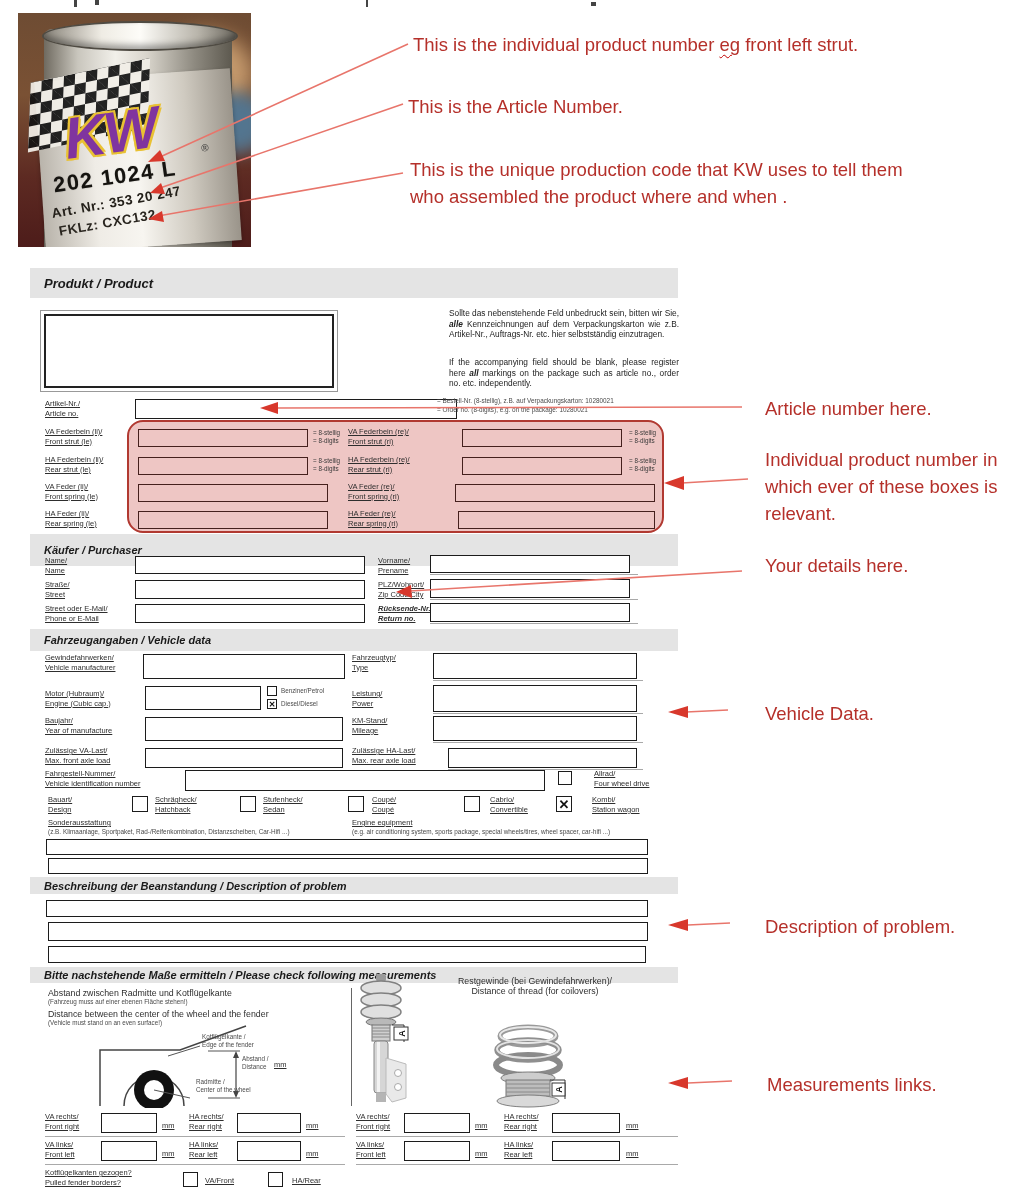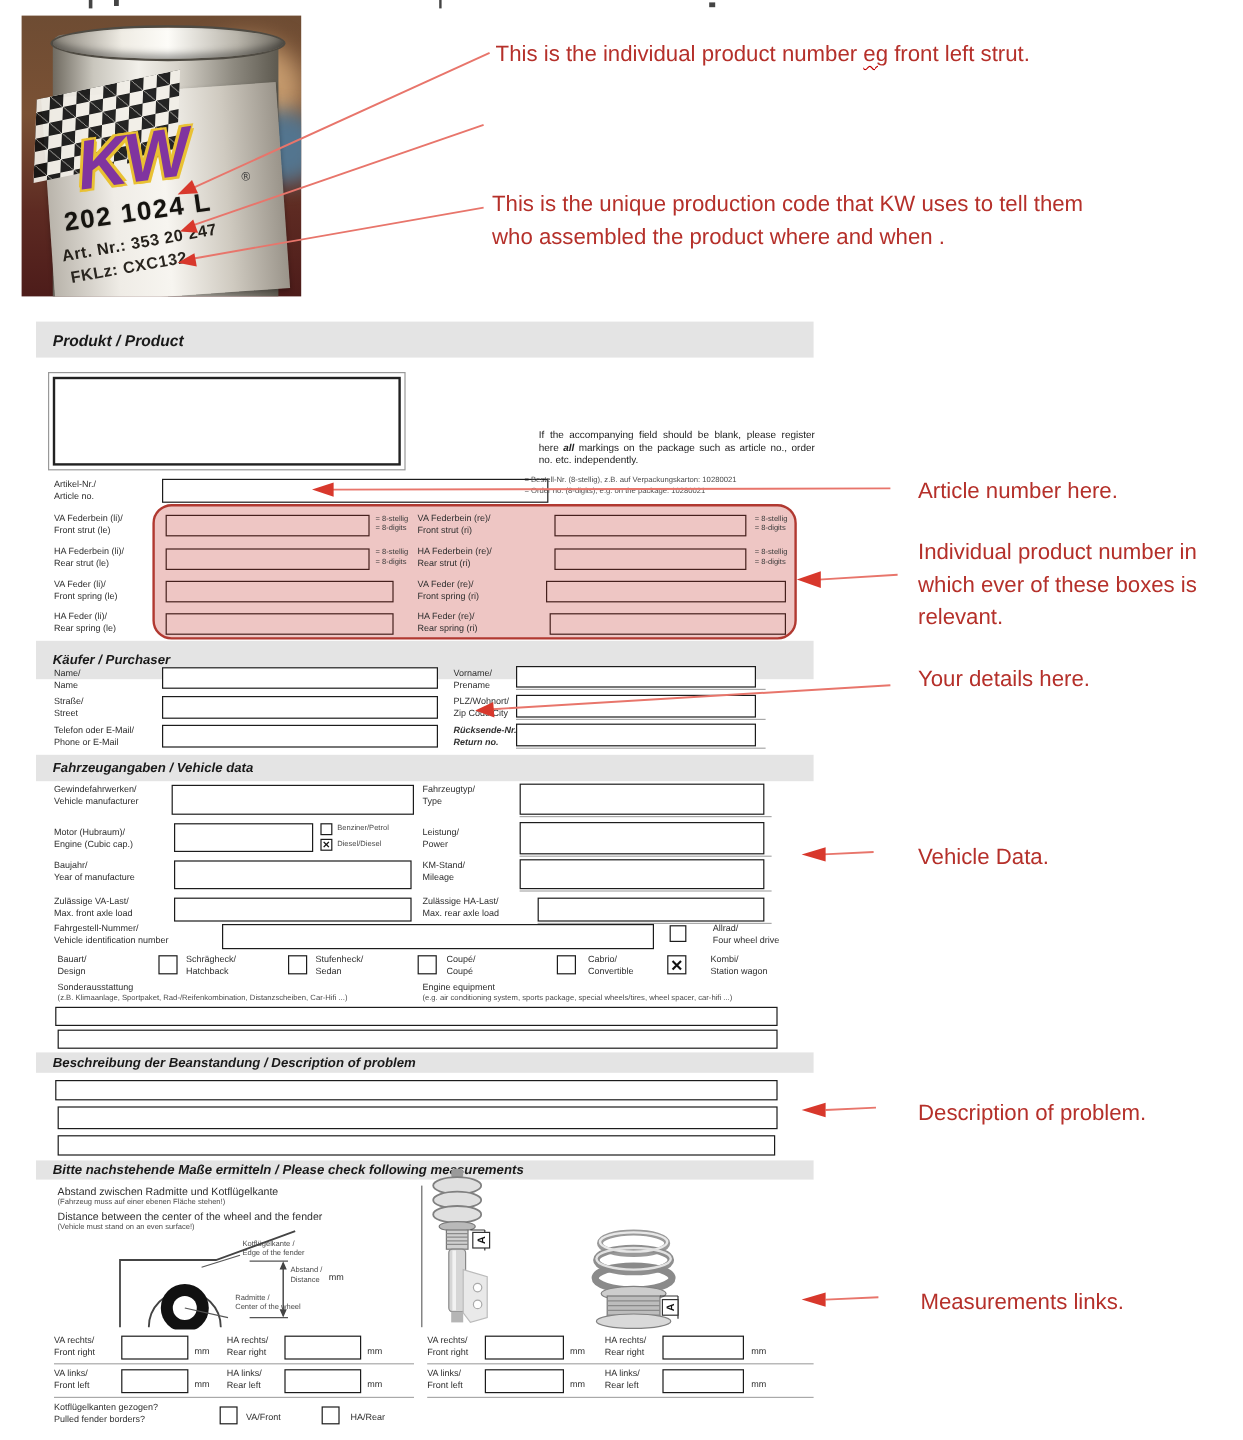--- a/index.html
+++ b/index.html
@@ -35,21 +35,21 @@
       text-shadow:2px 2px 0 #e9c133,-2px 2px 0 #e9c133,2px -2px 0 #e9c133,-2px -2px 0 #e9c133,0 0 3px #e9c133;}
   .kw-reg{position:absolute;left:162px;top:72px;font-size:10px;color:#333;transform:rotate(-4deg);}
   .can-num{position:absolute;left:12px;top:88px;font-size:21.5px;font-weight:bold;color:#15130f;
       transform:rotate(-4deg);letter-spacing:1.5px;text-shadow:0 0 1px rgba(0,0,0,.4);}
   .can-art{position:absolute;left:8px;top:118px;font-size:13.5px;font-weight:bold;color:#24201a;transform:rotate(-6deg);letter-spacing:.5px;}
   .can-fklz{position:absolute;left:14px;top:138px;font-size:13.5px;font-weight:bold;color:#2a2620;transform:rotate(-6deg);letter-spacing:.5px;}
   .frag{position:absolute;background:#444;}
   
   .bar{position:absolute;left:30px;width:648px;background:#e4e4e4;color:#1a1a1a;
        font-weight:bold;font-style:italic;display:flex;align-items:center;padding-left:14px;box-sizing:border-box;}
-  .flab{position:absolute;font-size:7.5px;line-height:9.5px;color:#2e2e2e;white-space:pre-line;}
+  .flab{position:absolute;font-size:7.5px;line-height:9.5px;color:#2e2e2e;white-space:pre-line;text-decoration:underline;}
   .bx{position:absolute;background:#fff;border:1.5px solid #1c1c1c;box-sizing:border-box;}
   .tag{position:absolute;font-size:6.3px;line-height:8px;color:#3a3a3a;white-space:pre-line;}
   .note{position:absolute;font-size:6.4px;line-height:8.5px;color:#4a4a4a;}
   .uline{position:absolute;height:1px;background:#a9a9a9;}
   .cb{position:absolute;background:#fff;border:1.5px solid #1c1c1c;box-sizing:border-box;
       display:flex;align-items:center;justify-content:center;font-size:10px;font-weight:bold;color:#111;}
   .pinkwrap{position:absolute;left:127px;top:420px;width:537px;height:113px;border-radius:16px;
       background:#eec6c4;border:2.5px solid #b13931;box-sizing:border-box;}
   .pinkwrap ~ .bx.inpink, .bx.inpink{background:transparent;border-color:#45201d;}
   .info{position:absolute;font-size:8.3px;line-height:10.6px;color:#222;text-align:justify;}
@@ -78,20 +78,21 @@
       <div class="checker"></div>
       <div class="kw">KW</div>
       <div class="kw-reg">®</div>
       <div class="can-num">202 1024 L</div>
       <div class="can-art">Art. Nr.:  353 20 247</div>
       <div class="can-fklz">FKLz:   CXC132</div>
     </div>
   </div>
 
   <div class="ann" style="left:413px;top:31px"><span>This is the individual product number </span><span class="squig">eg</span><span> front left strut.</span></div>
+  <div class="ann" style="left:408px;top:93px">This is the Article Number.</div>
   <div class="ann" style="left:410px;top:156px;width:600px">
     <div>This is the unique production code that KW uses to tell them</div>
     <div>who assembled the product where and when .</div>
   </div>
 
   <div class="ann" style="left:765px;top:395px">Article number here.</div>
   <div class="ann" style="left:765px;top:446px">
     <div>Individual product number in</div>
     <div>which ever of these boxes is</div>
     <div>relevant.</div>
@@ -100,20 +101,21 @@
   <div class="ann" style="left:765px;top:700px">Vehicle Data.</div>
   <div class="ann" style="left:765px;top:913px">Description of problem.</div>
   <div class="ann" style="left:767px;top:1071px">Measurements links.</div>
 
   <div class="bar" style="top:268px;height:30px;font-size:13px">Produkt / Product</div>
 
   <div class="abs" style="left:40px;top:310px;width:296px;height:80px;border:1px solid #999">
     <div class="abs" style="left:3px;top:3px;right:3px;bottom:3px;border:2px solid #222;background:#fff"></div>
   </div>
 
+  <div class="info" style="left:449px;top:308px;width:230px"><span>Sollte das nebenstehende Feld unbedruckt sein, bitten wir Sie, </span><span class="bolditalic">alle</span><span> Kennzeichnungen auf dem Verpackungskarton wie z.B. Artikel-Nr., Auftrags-Nr. etc. hier selbstständig einzutragen.</span></div>
   <div class="info" style="left:449px;top:357px;width:230px"><span>If the accompanying field should be blank, please register here </span><span class="bolditalic">all</span><span> markings on the package such as article no., order no. etc. independently.</span></div>
 
   <div class="flab" style="left:45px;top:399px">Artikel-Nr./
 Article no.</div>
   <div class="bx" style="left:135px;top:399px;width:322px;height:20px"></div>
   <div class="note" style="left:437px;top:397px">= Bestell-Nr. (8-stellig), z.B. auf Verpackungskarton: 10280021</div>
   <div class="note" style="left:437px;top:406px">= Order no. (8-digits), e.g. on the package: 10280021</div>
 
   <div class="pinkwrap"></div>
 
@@ -164,21 +166,21 @@
   <div class="uline" style="left:430px;top:574px;width:208px"></div>
 
   <div class="flab" style="left:45px;top:580px">Straße/
 Street</div>
   <div class="bx" style="left:135px;top:580px;width:230px;height:19px"></div>
   <div class="flab" style="left:378px;top:580px">PLZ/Wohnort/
 Zip Code/City</div>
   <div class="bx" style="left:430px;top:579px;width:200px;height:19px"></div>
   <div class="uline" style="left:430px;top:599px;width:208px"></div>
 
-  <div class="flab" style="left:45px;top:604px">Telefon oder E-Mail/
+  <div class="flab" style="left:45px;top:604px">Street oder E-Mail/
 Phone or E-Mail</div>
   <div class="bx" style="left:135px;top:604px;width:230px;height:19px"></div>
   <div class="flab bolditalic" style="left:378px;top:604px">Rücksende-Nr./
 Return no.</div>
   <div class="bx" style="left:430px;top:603px;width:200px;height:19px"></div>
   <div class="uline" style="left:430px;top:623px;width:208px"></div>
 
   <div class="bar" style="top:629px;height:22px;font-size:11px">Fahrzeugangaben / Vehicle data</div>
 
   <div class="flab" style="left:45px;top:653px">Gewindefahrwerken/
@@ -293,20 +295,22 @@
     <rect x="42" y="55" width="14" height="13" fill="#fff" stroke="#333"></rect>
     <text x="49" y="65" font-size="9" font-weight="bold" fill="#111" text-anchor="middle" transform="rotate(-90 49 61.5)">A</text>
     <rect x="22" y="69" width="14" height="52" rx="3" fill="#d6d6d6" stroke="#888"></rect>
     <rect x="25" y="70" width="3" height="50" fill="#f2f2f2"></rect>
     <path d="M34,86 L54,92 L54,126 L40,130 L34,122 Z" fill="#e9e9e9" stroke="#bbb"></path>
     <circle cx="46" cy="101" r="3.5" fill="#fff" stroke="#aaa"></circle>
     <circle cx="46" cy="115" r="3.5" fill="#fff" stroke="#aaa"></circle>
     <rect x="24" y="121" width="10" height="9" fill="#b5b5b5"></rect>
   </svg>
 
+  <div class="mea-title" style="left:400px;top:976px;width:270px;text-align:center;white-space:pre-line">Restgewinde (bei Gewindefahrwerken)/
+Distance of thread (for coilovers)</div>
 
   <svg class="abs" style="left:478px;top:1022px" width="100" height="86" viewBox="0 0 100 86">
     <ellipse cx="50" cy="14" rx="28" ry="9" fill="none" stroke="#9a9a9a" stroke-width="5"></ellipse>
     <ellipse cx="50" cy="28" rx="31" ry="10" fill="none" stroke="#8f8f8f" stroke-width="5.5"></ellipse>
     <ellipse cx="50" cy="43" rx="32" ry="10" fill="none" stroke="#8a8a8a" stroke-width="6"></ellipse>
     <ellipse cx="50" cy="13" rx="28" ry="8" fill="none" stroke="#e8e8e8" stroke-width="2"></ellipse>
     <ellipse cx="50" cy="27" rx="31" ry="9" fill="none" stroke="#e2e2e2" stroke-width="2"></ellipse>
     <ellipse cx="50" cy="56" rx="27" ry="6" fill="#cdcdcd" stroke="#808080"></ellipse>
     <rect x="28" y="58" width="44" height="18" fill="#bdbdbd" stroke="#777"></rect>
     <path d="M28,62 H72 M28,66 H72 M28,70 H72 M28,74 H72" stroke="#8a8a8a" stroke-width="1"></path>

